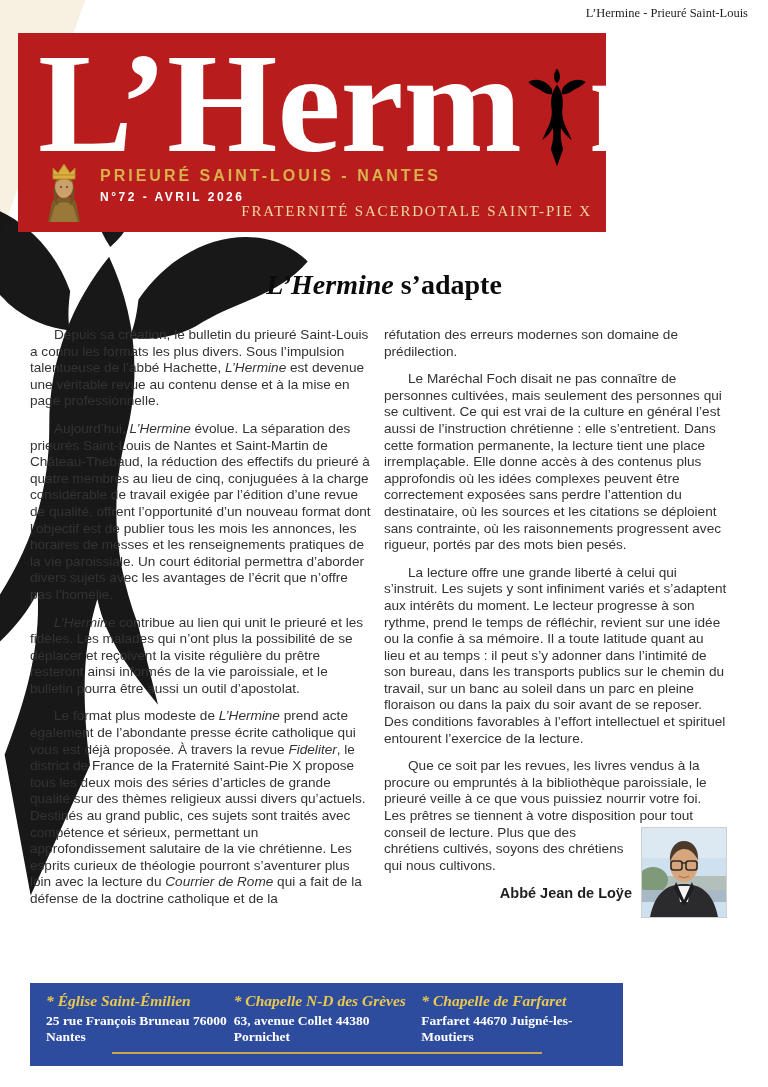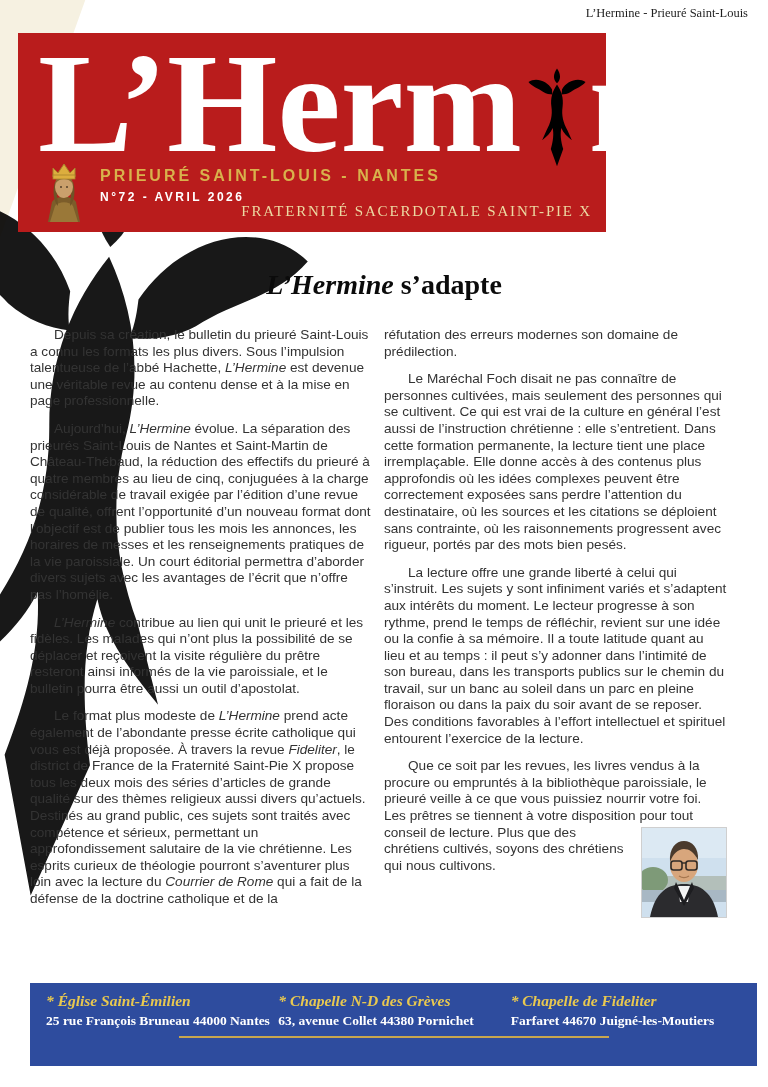--- a/index.html
+++ b/index.html
@@ -27,21 +27,21 @@
   
   .headline{position:absolute;top:250px;left:0;width:100%;text-align:center;
         font-family:"Liberation Serif",serif;font-size:28px;font-weight:bold;color:#0b0b0b;}
   .columns{position:absolute;left:30px;top:327px;width:712px;display:flex;gap:11px;}
   .col{width:343px;font-size:13.6px;line-height:16.6px;color:#333;}
   .col p{margin:0 0 11px 0;text-indent:24px;}
   .col p.cont{text-indent:0;}
   .photo{float:right;width:84px;height:89px;margin:2px 0 4px 9px;border:1px solid #cfcfcf;}
   .signature{text-align:right;font-weight:bold;color:#1f1f1f;font-size:14.5px;margin-top:14px;}
   
-  .footer{position:absolute;left:30px;top:983px;width:727px;height:83px;background:#2e4c9e;}
+  .footer{position:absolute;left:30px;top:983px;width:593px;height:83px;background:#2e4c9e;}
   .footer-cols{display:flex;padding:9px 14px 0 16px;}
   .floc{flex:1;}
   .floc-name{font-family:"Liberation Serif",serif;font-style:italic;font-weight:bold;
         font-size:15.5px;color:#e8c850;}
   .floc-addr{font-family:"Liberation Serif",serif;font-weight:bold;font-size:13.5px;
         color:#ffffff;margin-top:3px;}
   .fdivider{width:430px;height:2px;background:#c8a64e;margin:7px auto 7px auto;}
   .fcontact{text-align:center;font-weight:bold;font-size:13px;letter-spacing:1.6px;color:#d9b64e;}
 </style>
 </head>
@@ -120,34 +120,35 @@
             <path d="M36 58 L42 70 L48 58 Z" fill="#f2f2f2"></path>
             <path d="M36 58 L42 66 L48 58 L46 74 L38 74 Z" fill="#f6f6f6"></path>
             <path d="M34 54 L42 72 L50 54 L52 60 L42 78 L32 60 Z" fill="#1d1d20"></path>
             <ellipse cx="42" cy="37" rx="14" ry="17" fill="#d8a67c"></ellipse>
             <path d="M28 34 C27 20 34 13 42 13 C50 13 57 20 56 32 C52 24 47 21 42 21 C36 21 31 26 28 34 Z" fill="#4a3a2c"></path>
             <rect x="29" y="33" width="11" height="9" rx="2.5" fill="none" stroke="#2f2a26" stroke-width="1.6"></rect>
             <rect x="44" y="33" width="11" height="9" rx="2.5" fill="none" stroke="#2f2a26" stroke-width="1.6"></rect>
             <line x1="40" y1="35" x2="44" y2="35" stroke="#2f2a26" stroke-width="1.4"></line>
             <path d="M37 48 C40 50 44 50 47 48" fill="none" stroke="#a5764f" stroke-width="1.3"></path>
           </svg><span><span>lecture. Plus que des chrétiens cultivés, soyons des chrétiens qui nous cultivons.</span></span></p>
+      <p class="signature">Abbé Jean de Loÿe</p>
     </div>
   </div>
 
   <div class="footer">
     <div class="footer-cols">
       <div class="floc">
         <div class="floc-name">* Église Saint-Émilien</div>
-        <div class="floc-addr">25 rue François Bruneau 44000 Nantes</div>
+        <div class="floc-addr">25 rue François Bruneau 76000 Nantes</div>
       </div>
       <div class="floc">
         <div class="floc-name">* Chapelle N-D des Grèves</div>
         <div class="floc-addr">63, avenue Collet 44380 Pornichet</div>
       </div>
       <div class="floc">
-        <div class="floc-name">* Chapelle de Fideliter</div>
+        <div class="floc-name">* Chapelle de Farfaret</div>
         <div class="floc-addr">Farfaret 44670 Juigné-les-Moutiers</div>
       </div>
     </div>
     <div class="fdivider"></div>
   </div>
 
 </div>
 
 </body></html>

